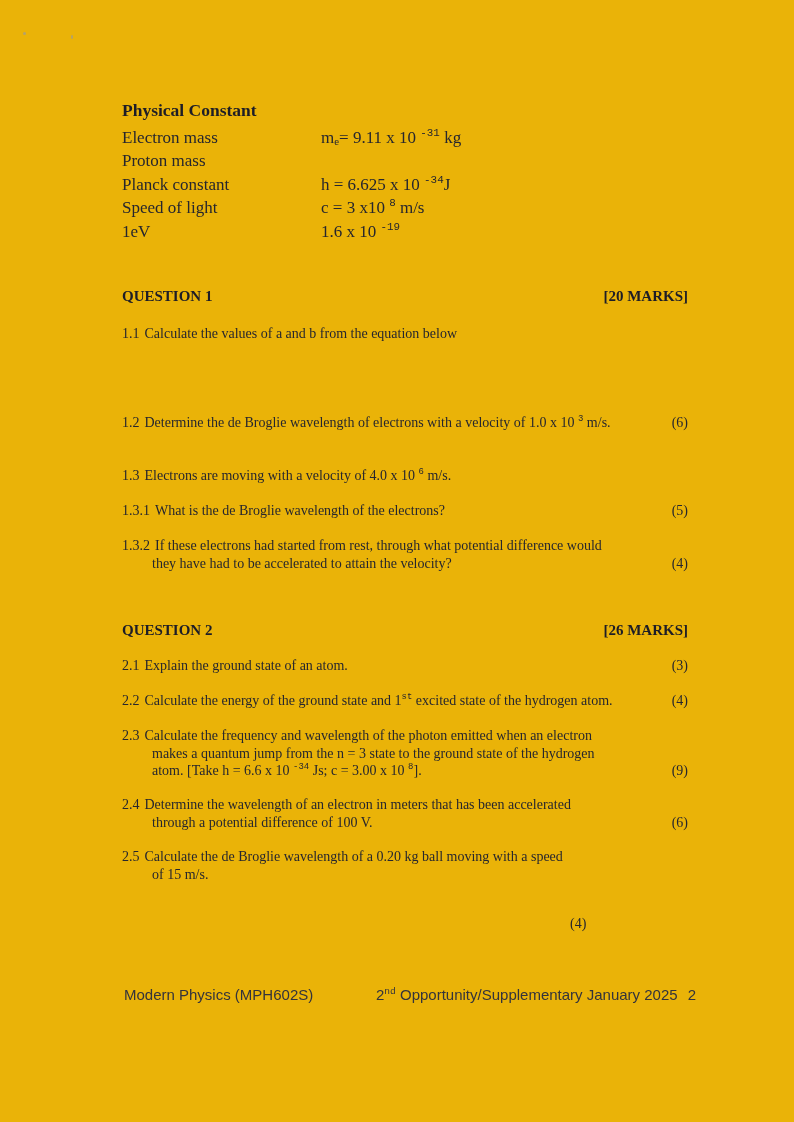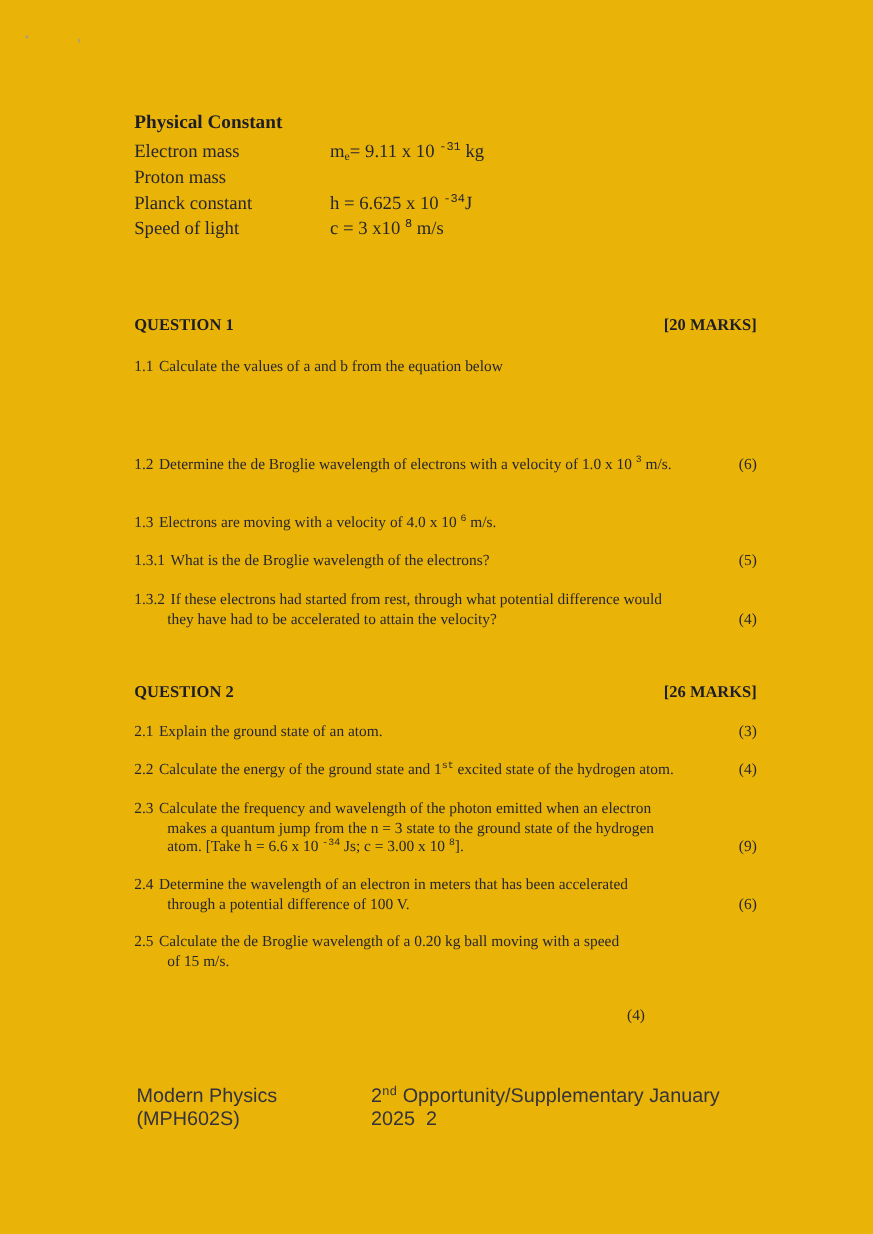--- a/index.html
+++ b/index.html
@@ -11,21 +11,21 @@
     color:#26262e;
     overflow:hidden;
   }
   .speck { position:absolute; background:#9a9a9a; border-radius:50%; opacity:.7; }
   .speck.s1 { left:23px; top:32px; width:3px; height:3px; }
   .speck.s2 { left:71px; top:35px; width:2px; height:4px; }
 
   
   .constants { position:absolute; left:122px; top:99px; font-size:17px; line-height:23.5px; }
   .constants .title { font-weight:bold; font-size:17.5px; margin-bottom:3px; color:#1d1d27; }
-  .crow { display:flex; }
+  .crow { display:flex;gap:21px; }
   .clabel { width:178px; }
 
   
   .qhead {
     position:absolute; left:122px; width:566px;
     display:flex; justify-content:space-between;
     font-weight:bold; font-size:15px; color:#1d1d27;
   }
 
   
@@ -46,21 +46,21 @@
   .sp { font-size:64%; vertical-align:super; line-height:0;font-family:Liberation Mono, monospace; }
   .sb { font-size:64%; vertical-align:-2px; line-height:0; }
 
   .standalone-marks { position:absolute; left:570px; top:916px; font-size:14px; }
 
   
   .footer {
     position:absolute; left:124px; top:986px; width:572px;
     display:flex; justify-content:space-between;
     font-family:"Liberation Sans", sans-serif;
-    font-size:18px; color:#33333c;
+    font-size:15px; color:#33333c;
   }
   .footer .pageno { margin-left:10px; }
 </style>
 </head>
 <body>
 
 <div class="page">
   <span class="speck s1"></span>
   <span class="speck s2"></span>
 
@@ -73,20 +73,24 @@
     <div class="crow">
       <span class="clabel">Proton mass</span>
     </div>
     <div class="crow">
       <span class="clabel">Planck constant</span>
       <span class="cvalue">h = 6.625 x 10 <span class="sp">-34</span>J</span>
     </div>
     <div class="crow">
       <span class="clabel">Speed of light</span>
       <span class="cvalue">c = 3 x10 <span class="sp">8</span> m/s</span>
+    </div>
+    <div class="crow">
+      <span class="clabel">1eV</span>
+      <span class="cvalue">1.6 x 10 <span class="sp">-19</span></span>
     </div>
   </div>
 
   <div class="qhead" style="top:288px">
     <span>QUESTION 1</span>
     <span>[20 MARKS]</span>
   </div>
 
   <div class="item" style="top:325px">
     <div class="line"><span class="num">1.1</span><span>Calculate the values of a and b from the equation below</span></div>

